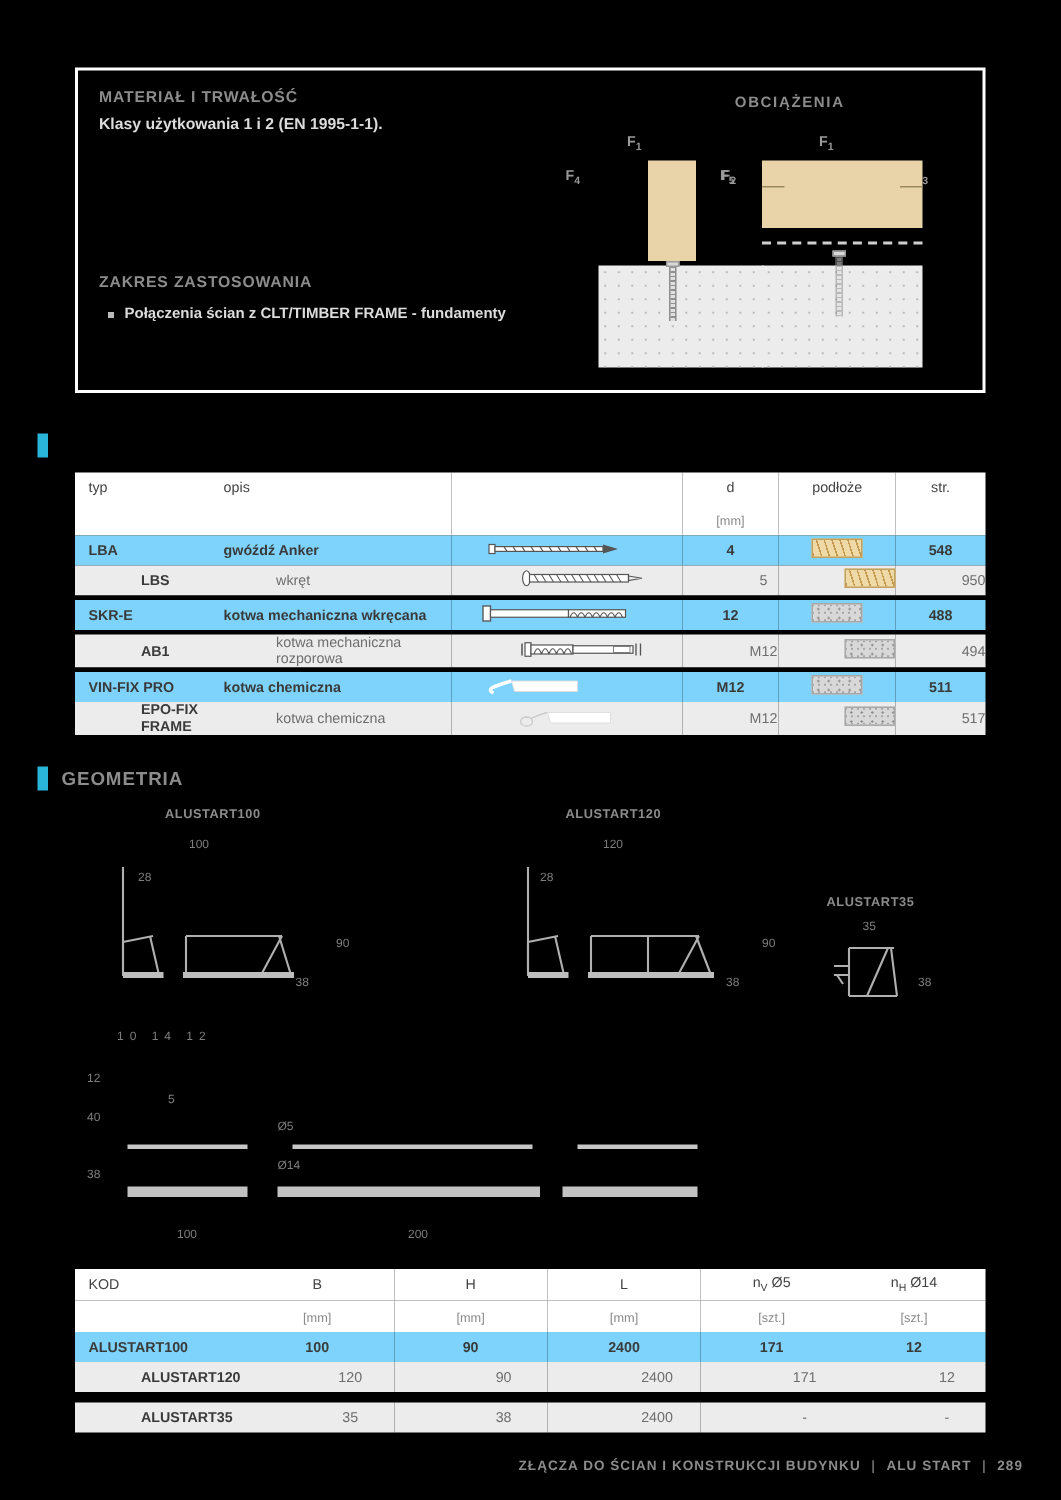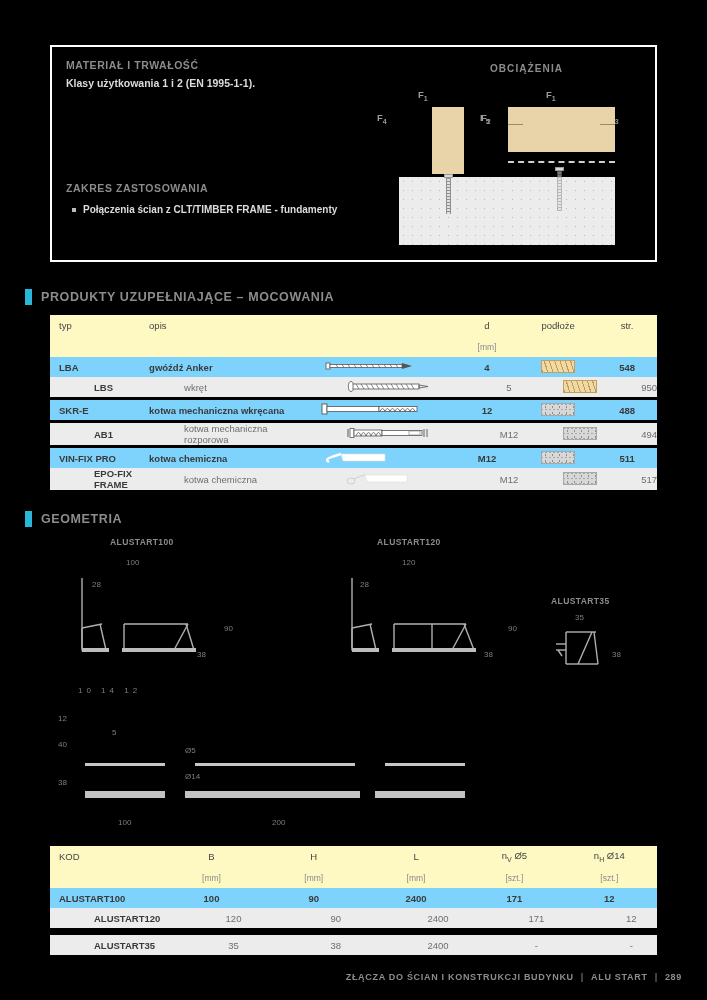--- a/index.html
+++ b/index.html
@@ -61,21 +61,21 @@
   .sec { position: absolute; display: flex; align-items: center; gap: 9px; }
   .sec-bar { width: 7px; height: 16px; background: #29b6d8; }
   .sec-title {
     font-size: 12.5px; letter-spacing: .6px; color: #8c8c8c; font-weight: 700;
   }
 
   
   .tbl { position: absolute; width: 607px; border-collapse: collapse; }
   .tbl td, .tbl th { padding: 0; }
   .thead-cell {
-    background: #fef9c3; color: #444; font-size: 9.5px; font-weight: 400;
+    background: #ffffff; color: #444; font-size: 9.5px; font-weight: 400;
     text-align: center; height: 21px; vertical-align: middle;
   }
   .thead-cell.unit { height: 21px; color:#8a8a8a; font-size:8.5px; }
   .thead-cell.left { text-align: left; padding-left: 9px; }
   .row-cell {
     height: 20px; font-size: 9.5px; color: #6e6e6e; text-align: center;
     vertical-align: middle; background: #ececec;
   }
   .row-cell.left { text-align: left; padding-left: 9px; }
   .row-cell.code { color: #3a3a3a; font-weight: 700; }
@@ -166,21 +166,20 @@
       <div class="dashline" style="left:456px; top:114px; width:107px;"></div>
 
       <div class="concrete" style="left:456px; top:130px; width:107px; height:68px;"></div>
       <div class="screw-head" style="left:503px; top:120px; width:9px; height:4px;"></div>
       <div class="screw-shaft" style="left:505px; top:124px; width:5px; height:40px; opacity:.55;"></div>
     </div>
   </div>
 
   <div class="sec" style="left:25px; top:289px;">
     <div class="sec-bar"></div>
-    <div class="sec-title">PRODUKTY UZUPEŁNIAJĄCE – MOCOWANIA</div>
   </div>
 
   <table class="tbl" style="left:50px; top:315px;">
     <tbody>
         <tr>
       <th class="thead-cell left" style="width:95px;">typ</th>
       <th class="thead-cell left" style="width:185px;">opis</th>
       <th class="thead-cell" style="width:130px;"></th>
       <th class="thead-cell" style="width:65px;">d</th>
       <th class="thead-cell" style="width:75px;">podłoże</th>

